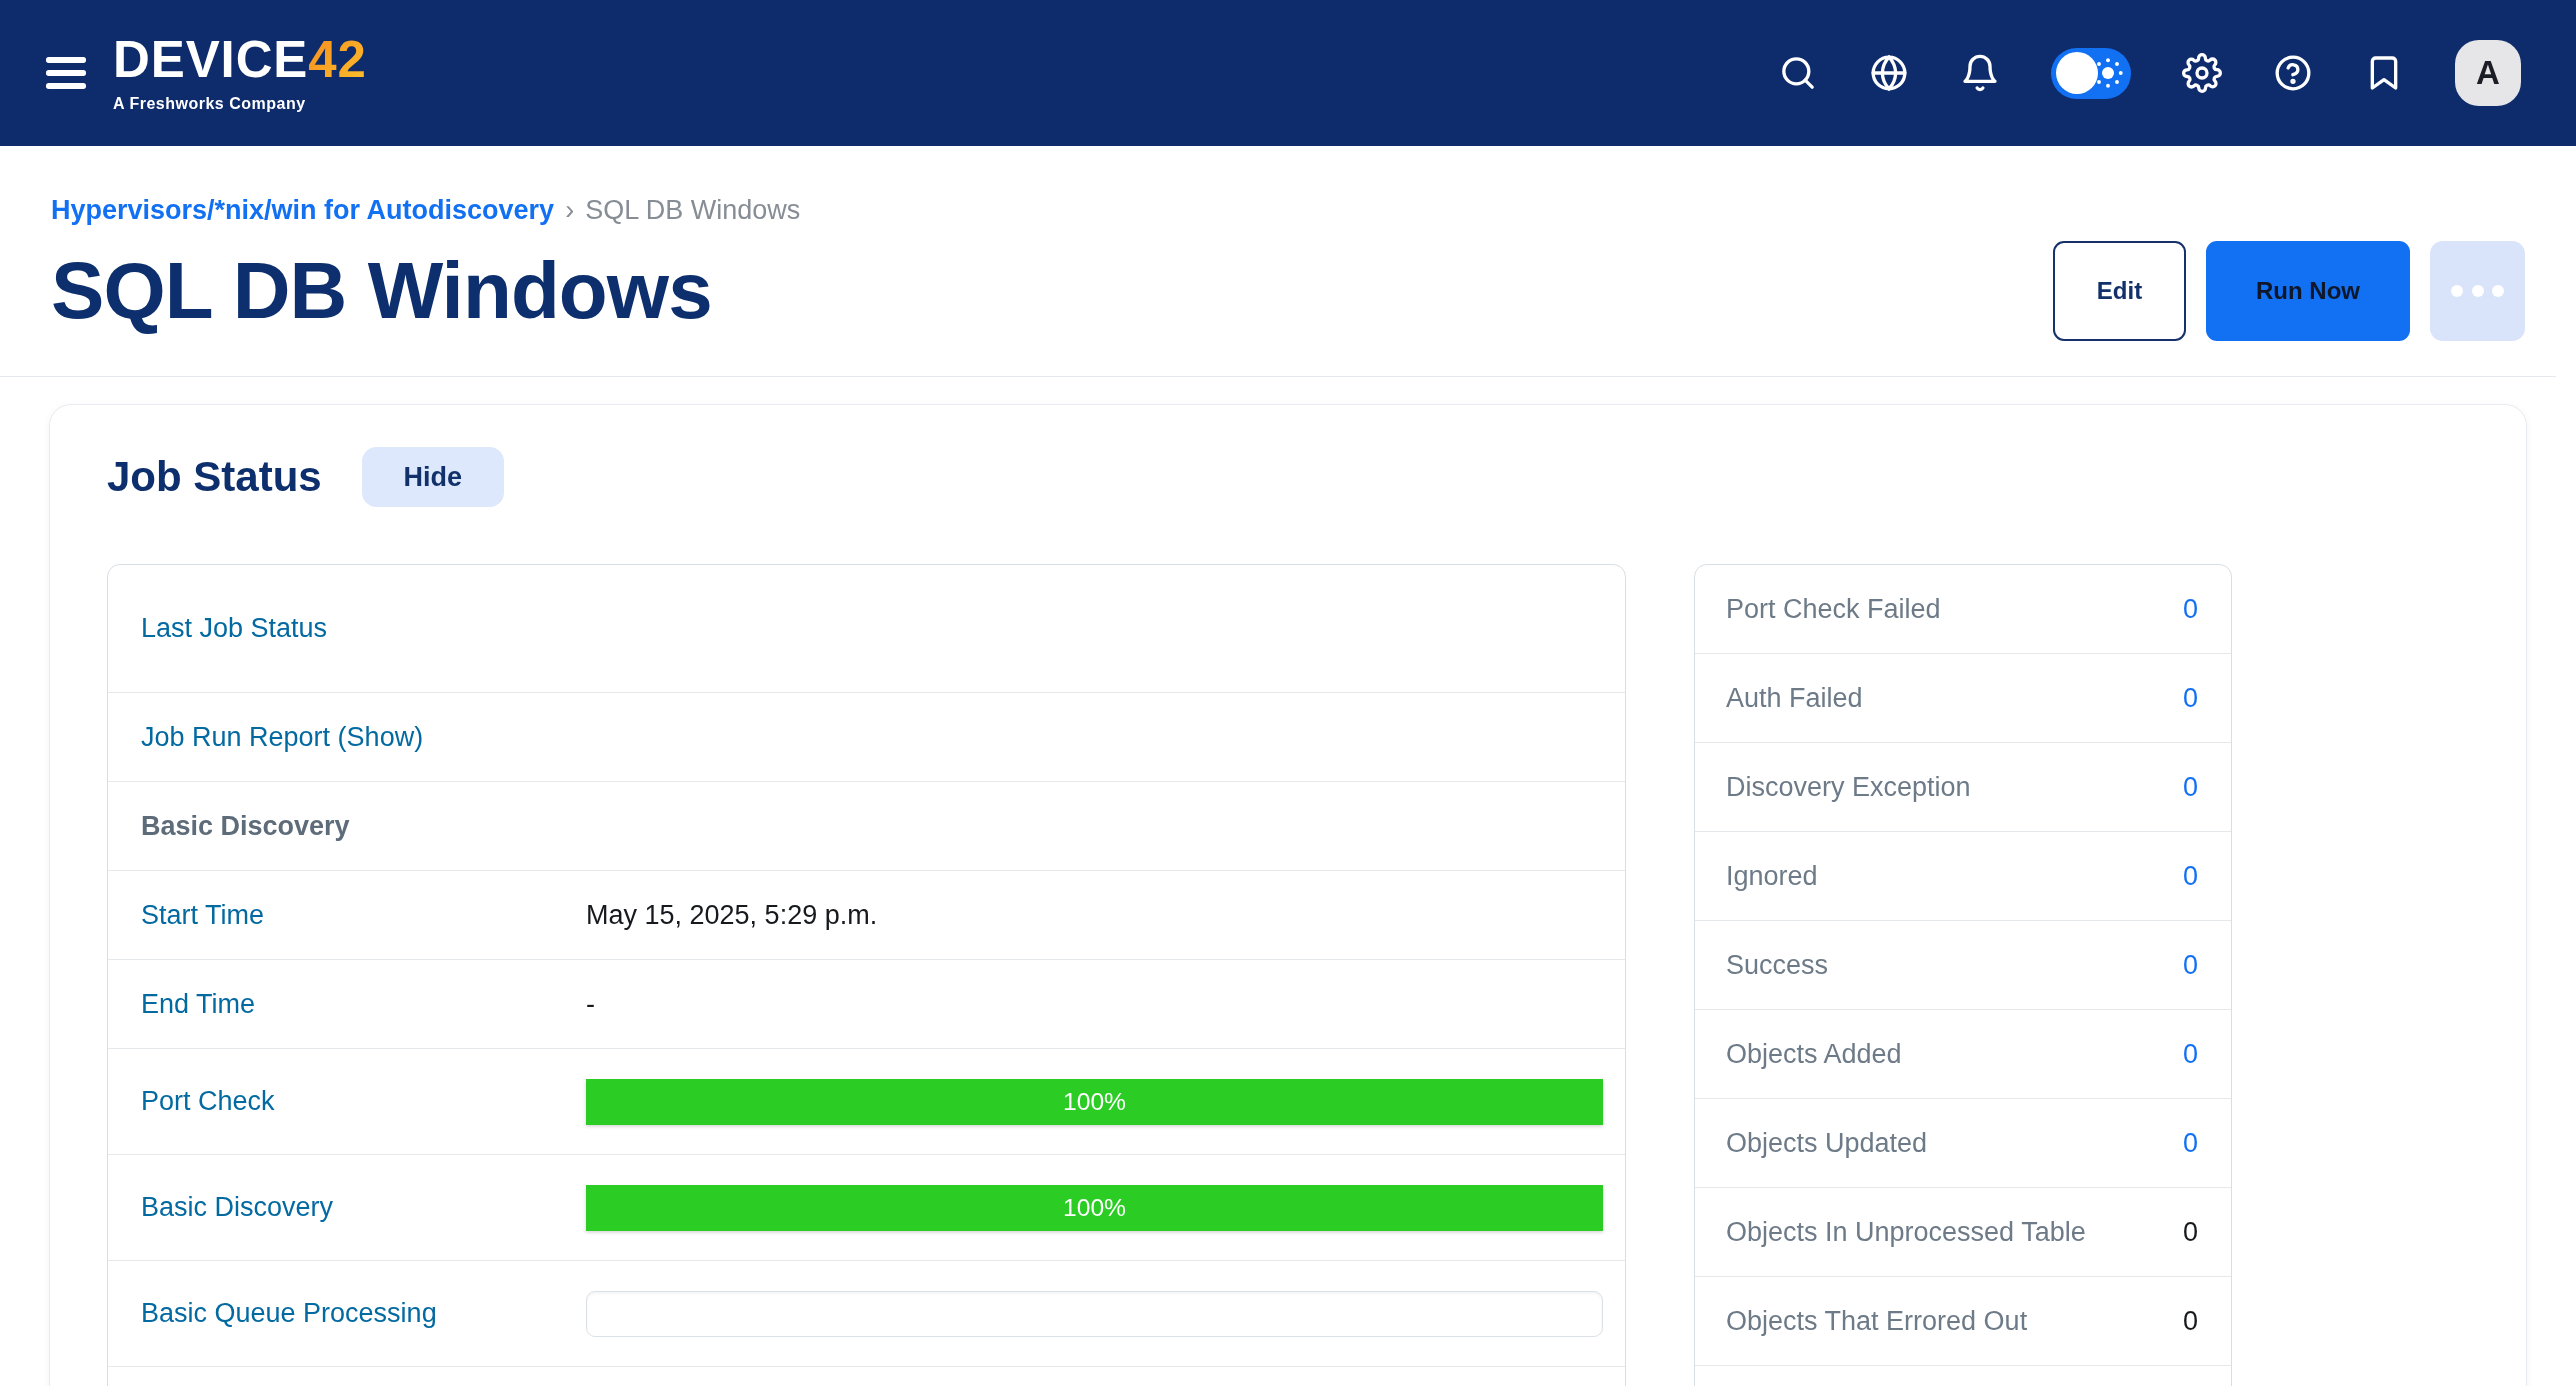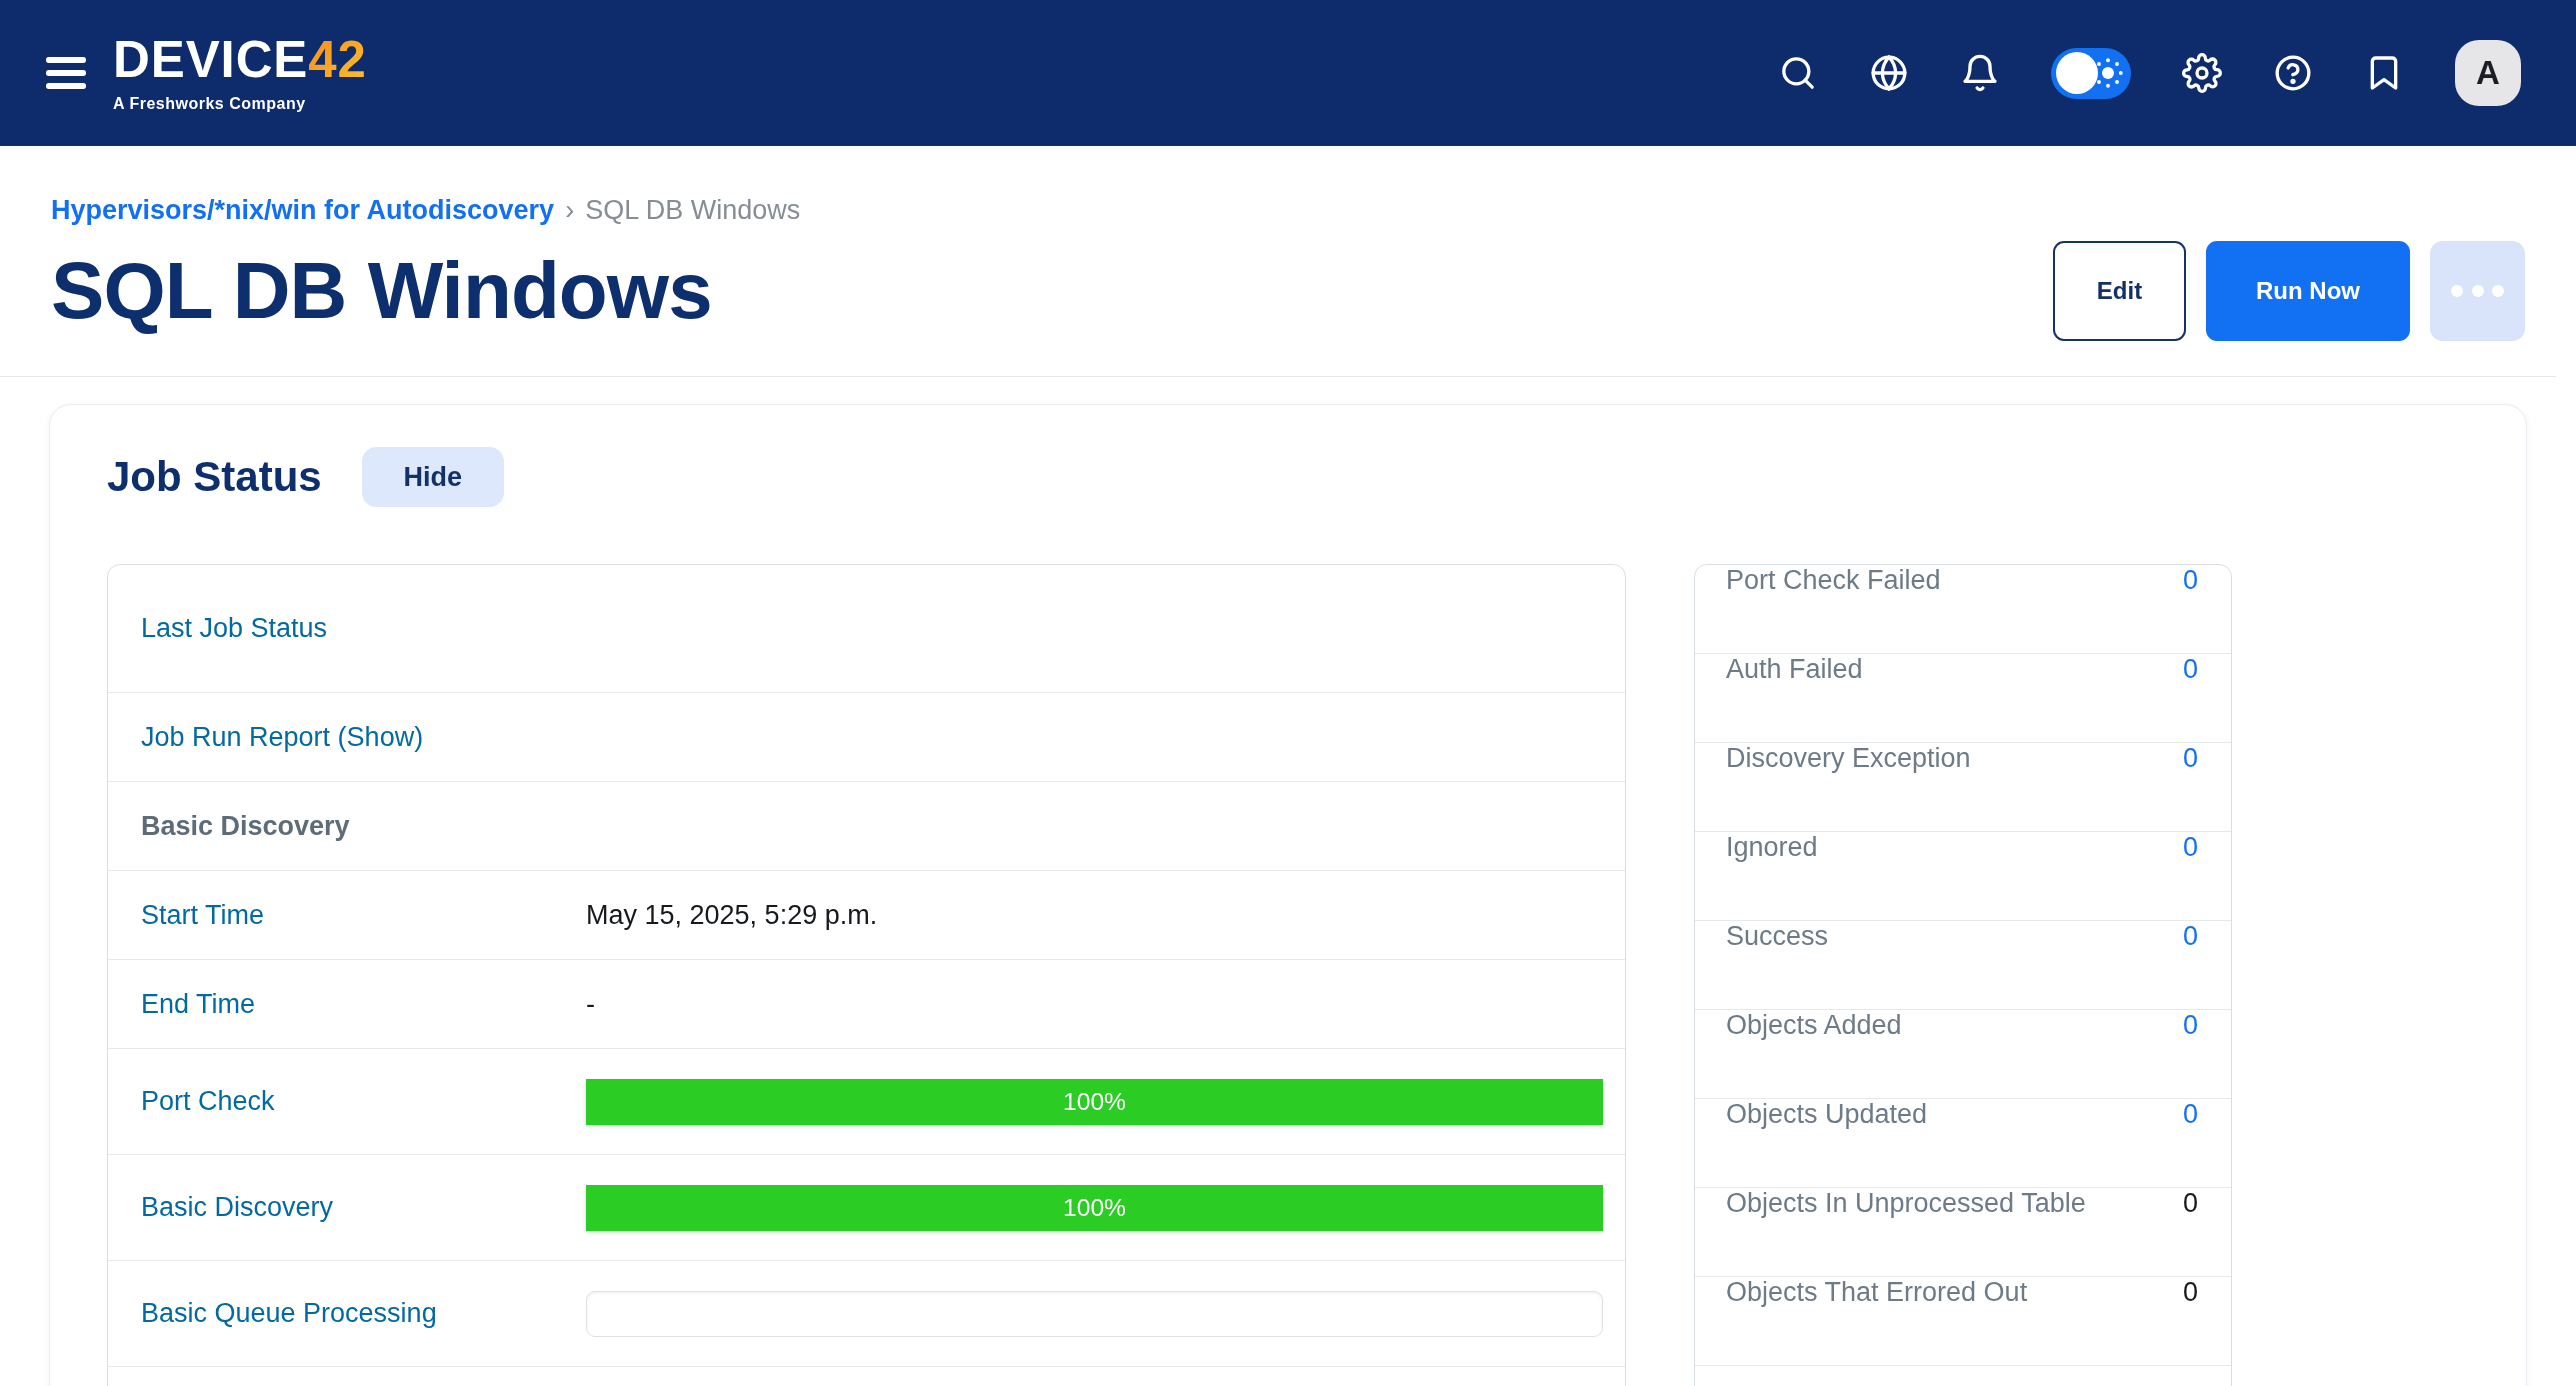--- a/index.html
+++ b/index.html
@@ -33,21 +33,21 @@
   .page-head { padding:49px 51px 0 51px; }
   .breadcrumb { font-size:27px; display:flex; align-items:flex-end; gap:11px; }
   .crumb-link { color:#1270f3; font-weight:600; text-decoration:none; cursor:pointer; }
   .crumb-sep, .crumb-current { color:#868d95; font-weight:500; }
   .title-row { margin-top:14.6px; display:flex; align-items:center; }
   .page-title { font-size:80px; font-weight:800; color:#0d2f6d; letter-spacing:-0.9px; }
   .actions { margin-left:auto; display:flex; align-items:center; gap:20px; }
   .btn { height:100px; border-radius:11px; display:flex; align-items:center; justify-content:center;
          font-size:24px; font-weight:700; cursor:pointer; font-family:inherit; }
   .btn-edit { width:133px; background:#ffffff; border:2.7px solid #16316b; color:#12306a; }
-  .btn-run { width:204px; background:#1270f3; border:none; color:#ffffff; }
+  .btn-run { width:204px; background:#1270f3; border:none; color:#0f172a; }
   .btn-more { width:95px; background:#d9e3fa; border:none; display:flex; gap:8.2px;
               border-radius:12.8px; }
   .btn-more i { width:12px; height:12px; border-radius:50%; background:#ffffff; }
   .head-divider { margin:35px 20px 0 0; height:1.8px; background:#e5e8ec; }
 
   
   .main-card { margin:27px 49px 0 49px; height:1149px; background:#ffffff;
                border:1.8px solid #e8ebef; border-radius:22px;
                box-shadow:0 2.7px 9px rgba(16,24,40,.05); padding:42px 53px 0 57px; }
   .card-head { display:flex; align-items:center; gap:40px; }
@@ -68,21 +68,21 @@
   .dlabel.section { font-weight:700; color:#5e6c7a; }
   .dvalue { flex:1; font-size:27px; color:#16191d; line-height:40px; }
   .bar-track { width:100%; height:46px; border:1.8px solid #dce1e6; border-radius:9px;
                background:#ffffff; box-shadow:inset 0 1.8px 2.7px rgba(0,0,0,.05); }
   .bar-full { width:100%; height:46px; border-radius:0; background:#2bcd24;
               box-shadow:0 1.8px 3.6px rgba(0,0,0,.18); display:flex; align-items:center;
               justify-content:center; color:#ffffff; font-size:24.6px; font-weight:500; }
 
   
   .counters-table { width:538px; border:1.8px solid #d9dee4; border-radius:12.8px; background:#fff; }
-  .crow { height:89px; display:flex; align-items:flex-start; justify-content:space-between;
+  .crow { height:89px; display:flex; align-items:center; justify-content:space-between;
           padding:0 33px 0 31px; border-bottom:1.8px solid #e6e9ec; }
   .crow:last-child { border-bottom:none; }
   .clabel { font-size:27px; color:#6d7a87; }
   .cvalue { font-size:27px; font-weight:500; color:#16191d; }
   .cvalue.link { color:#1270f3; cursor:pointer; }
 </style>
 </head>
 <body>
 
 <header class="navbar">

